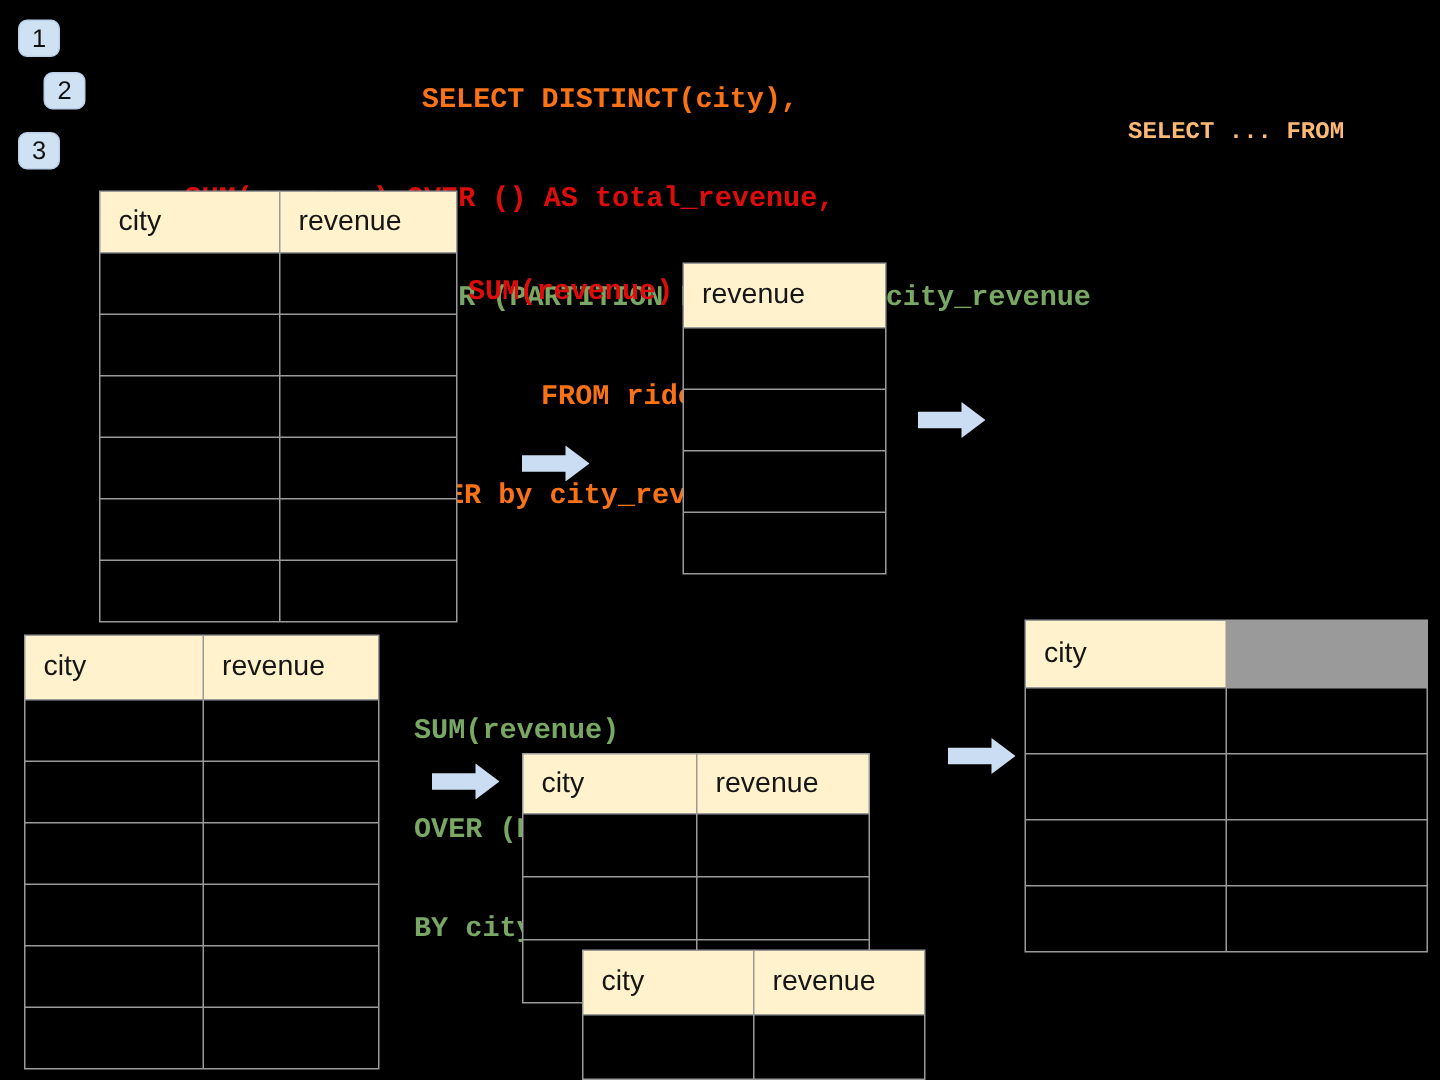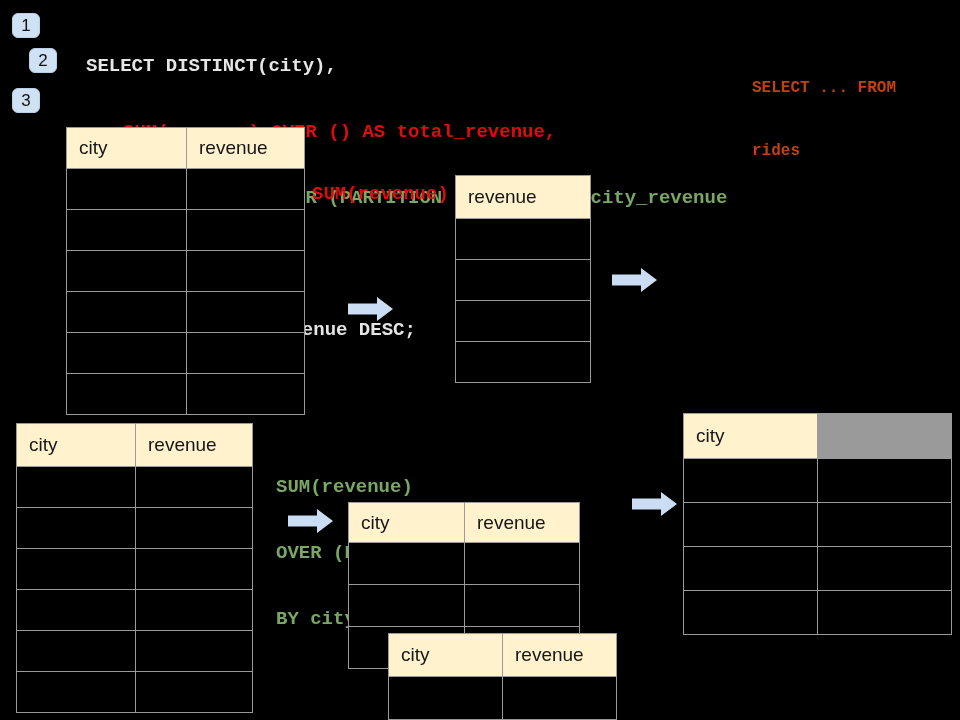--- a/index.html
+++ b/index.html
@@ -13,26 +13,26 @@
   #badge-1{left:12px;top:13px;}
   #badge-2{left:29px;top:48px;}
   #badge-3{left:12px;top:88px;}
 
   
   .sql-block{position:absolute;left:86px;top:11px;
              font:bold 19px/22px "Liberation Mono",monospace;white-space:pre;}
   .sql-line{height:22px;}
   .ind-a{margin-left:37px;}
   .ind-b{margin-left:22px;}
-  .c-purple{color:#e5e5e5;}
+  .c-purple{color:#f97316;text-align:center;}
   .c-red{color:#DE0D0D;}
   .c-green{color:#79A764;}
 
   .side-note{position:absolute;left:752px;top:36px;
-             font:bold 16px/21px "Liberation Mono",monospace;color:#c2410c;white-space:pre;}
+             font:bold 16px/21px "Liberation Mono",monospace;color:#fdba74;white-space:pre;}
 
   .anno{position:absolute;font:bold 19px/22px "Liberation Mono",monospace;white-space:pre;}
   #anno-total{left:312px;top:139px;color:#DE0D0D;}
   #anno-partition{left:276px;top:432px;color:#79A764;}
 
   
   .tbl{position:absolute;display:flex;flex-direction:column;gap:1px;padding:1px;background:#9A9A9A;}
   .thead,.trow{display:grid;gap:1px;background:#9A9A9A;}
   .th{background:#FFF2CC;display:flex;align-items:center;padding-left:12px;
       font:19px "Liberation Sans",sans-serif;color:#161616;}
@@ -85,21 +85,20 @@
   <div class="sql-block">
     <div class="sql-line c-purple">SELECT DISTINCT(city),</div>
     <div class="sql-line c-red   ind-a">SUM(revenue) OVER () AS total_revenue,</div>
     <div class="sql-line c-green ind-a">SUM(revenue) OVER (PARTITION BY city) as city_revenue</div>
     <div class="sql-line c-purple ind-b">FROM rides</div>
     <div class="sql-line c-purple ind-b">ORDER by city_revenue DESC;</div>
   </div>
 
   <div class="side-note">
     <div>SELECT ... FROM</div>
-    <div>rides</div>
   </div>
 
   <div class="anno" id="anno-total">
     <div>SUM(revenue)</div>
   </div>
 
   <div class="anno" id="anno-partition">
     <div>SUM(revenue)</div>
     <div>OVER (PARTITION</div>
     <div>BY city)</div>

